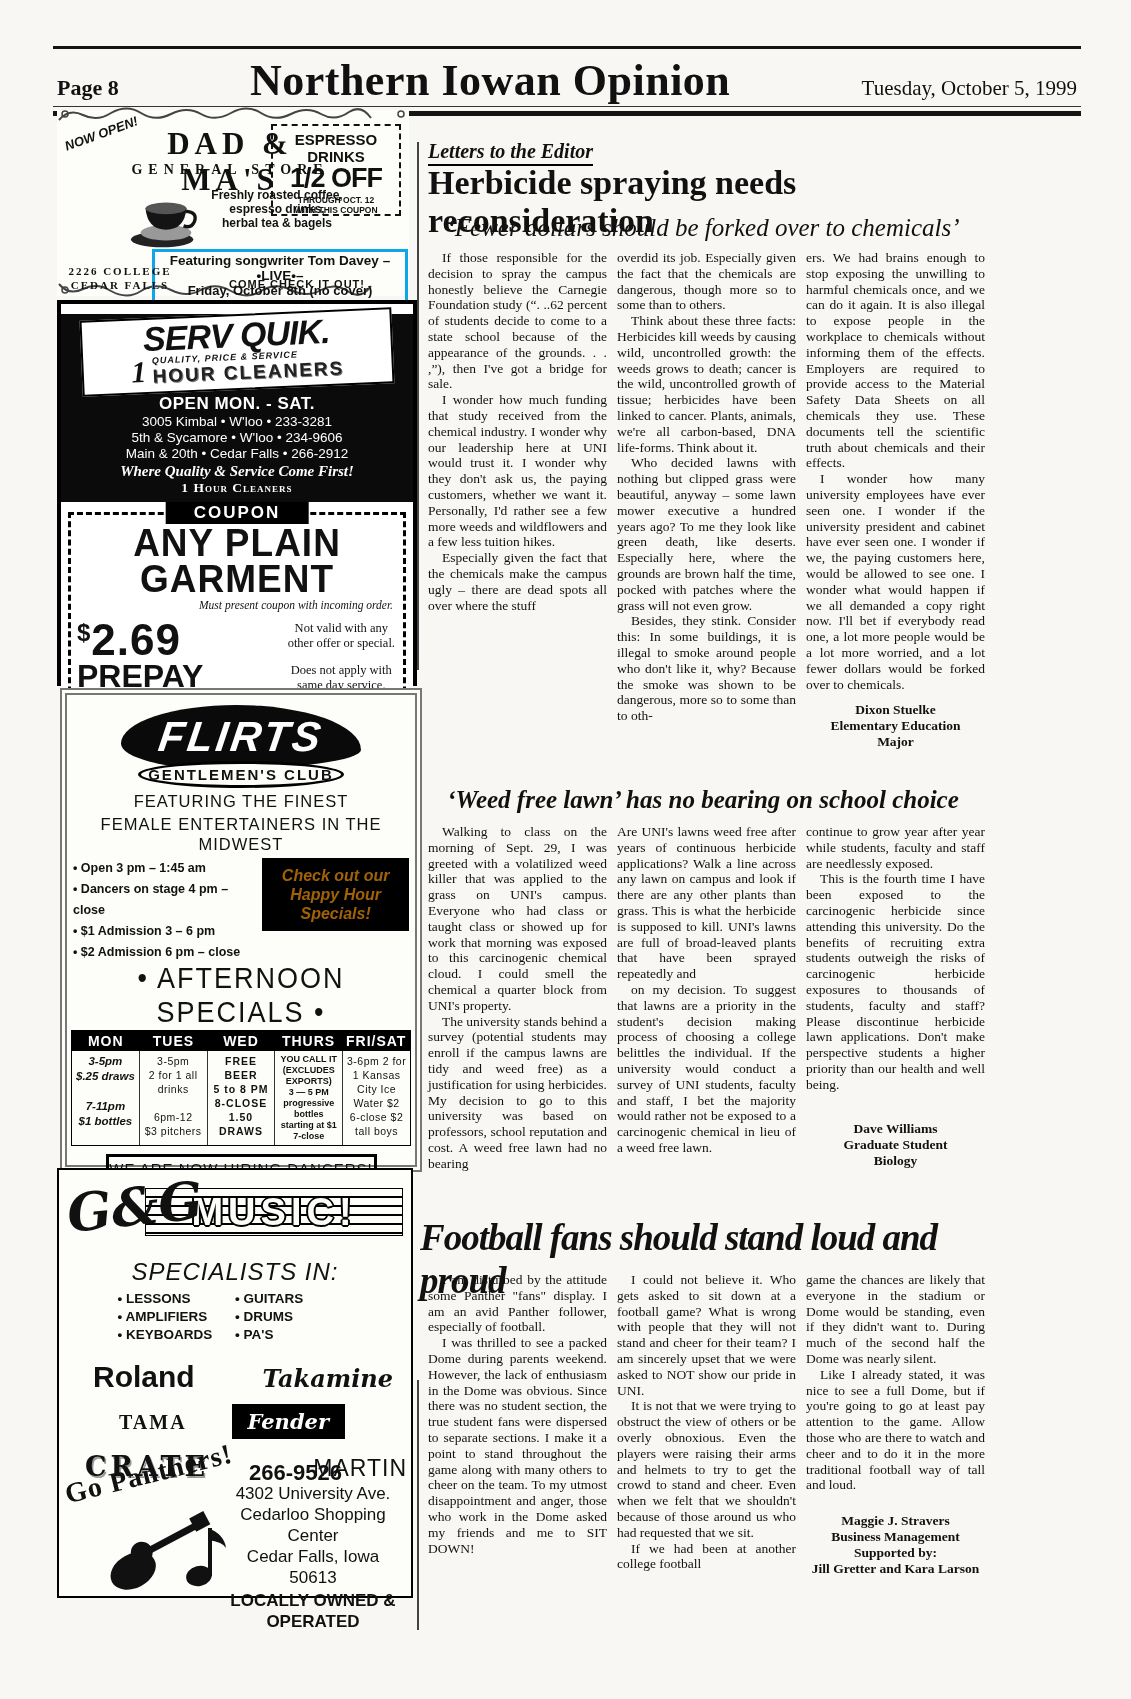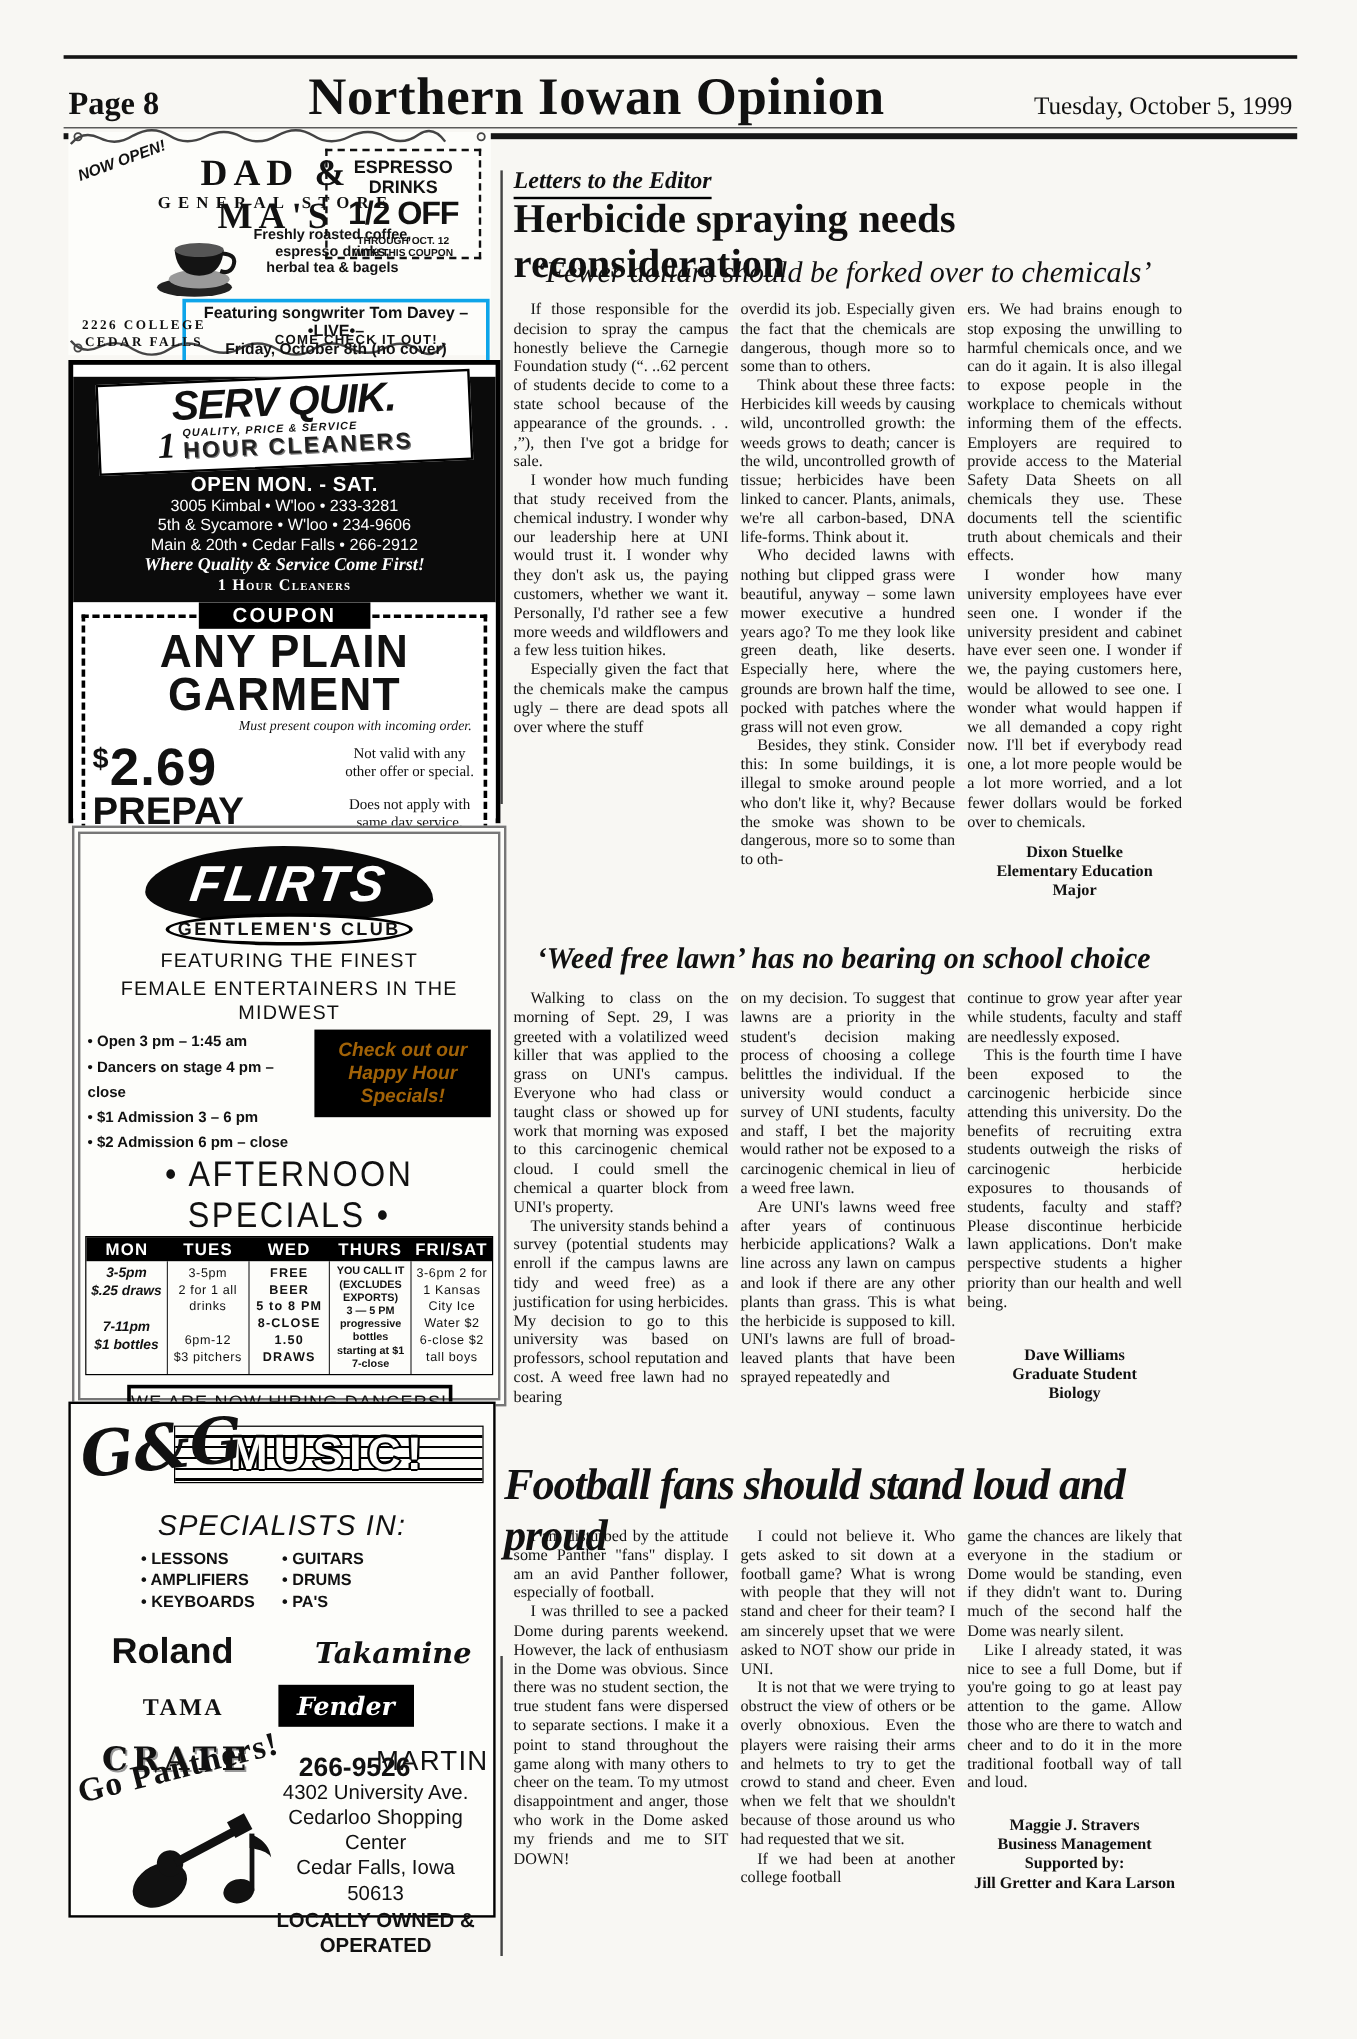--- a/index.html
+++ b/index.html
@@ -1,21 +1,21 @@
 <!DOCTYPE html>
 <html><head>
 <meta charset="utf-8">
 <style>
   html,body{margin:0;padding:0;background:#e8e6e0;}
   #page{position:relative;width:1131px;height:1699px;background:#f8f7f3;font-family:"Liberation Serif",serif;color:#111;overflow:hidden;}
   .pre{white-space:pre-line;}
   
   #masthead{position:absolute;left:53px;top:46px;width:1028px;border-top:3px solid #151515;border-bottom:5px solid #151515;}
   #masthead .inner{display:flex;align-items:baseline;justify-content:space-between;padding:6px 4px 5px 4px;}
-  #masthead .pageno{font-size:27px;font-weight:bold;}
+  #masthead .pageno{font-size:22px;font-weight:bold;}
   #masthead .title{font-size:44px;font-weight:bold;letter-spacing:.5px;text-align:center;}
   #masthead .date{font-size:21px;}
   #masthead-underline{position:absolute;left:53px;top:106px;width:1028px;border-top:1px solid #333;}
   
   .ad{position:absolute;background:#fdfdfa;}
   
   #ad-dadmas{left:57px;top:110px;width:352px;height:186px;}
   #ad-dadmas .squig{position:absolute;left:0;width:100%;height:18px;}
   #ad-dadmas .squig.bot{bottom:-2px;}
   #ad-dadmas .squig.top{top:-4px;}
@@ -355,22 +355,22 @@
     </div>
   </div>
 
   <div id="l2-headline">‘Weed free lawn’ has no bearing on school choice</div>
   <div class="lrow" id="row2">
     <div class="lcol">
         <p>Walking to class on the morning of Sept. 29, I was greeted with a volatilized weed killer that was applied to the grass on UNI's campus. Everyone who had class or taught class or showed up for work that morning was exposed to this carcinogenic chemical cloud. I could smell the chemical a quarter block from UNI's property.</p>
         <p>The university stands behind a survey (potential students may enroll if the campus lawns are tidy and weed free) as a justification for using herbicides. My decision to go to this university was based on professors, school reputation and cost. A weed free lawn had no bearing</p>
       </div>
     <div class="lcol cont">
+        <p>Are UNI's lawns weed free after years of continuous herbicide applications? Walk a line across any lawn on campus and look if there are any other plants than grass. This is what the herbicide is supposed to kill. UNI's lawns are full of broad-leaved plants that have been sprayed repeatedly and</p>
         <p>on my decision. To suggest that lawns are a priority in the student's decision making process of choosing a college belittles the individual. If the university would conduct a survey of UNI students, faculty and staff, I bet the majority would rather not be exposed to a carcinogenic chemical in lieu of a weed free lawn.</p>
-        <p>Are UNI's lawns weed free after years of continuous herbicide applications? Walk a line across any lawn on campus and look if there are any other plants than grass. This is what the herbicide is supposed to kill. UNI's lawns are full of broad-leaved plants that have been sprayed repeatedly and</p>
       </div>
     <div class="lcol cont">
       <div>
           <p>continue to grow year after year while students, faculty and staff are needlessly exposed.</p>
           <p>This is the fourth time I have been exposed to the carcinogenic herbicide since attending this university. Do the benefits of recruiting extra students outweigh the risks of carcinogenic herbicide exposures to thousands of students, faculty and staff? Please discontinue herbicide lawn applications. Don't make perspective students a higher priority than our health and well being.</p>
         </div>
       <div class="sig" style="margin-top:28px;">
           <div>Dave Williams</div>
           <div>Graduate Student</div>
           <div>Biology</div>

